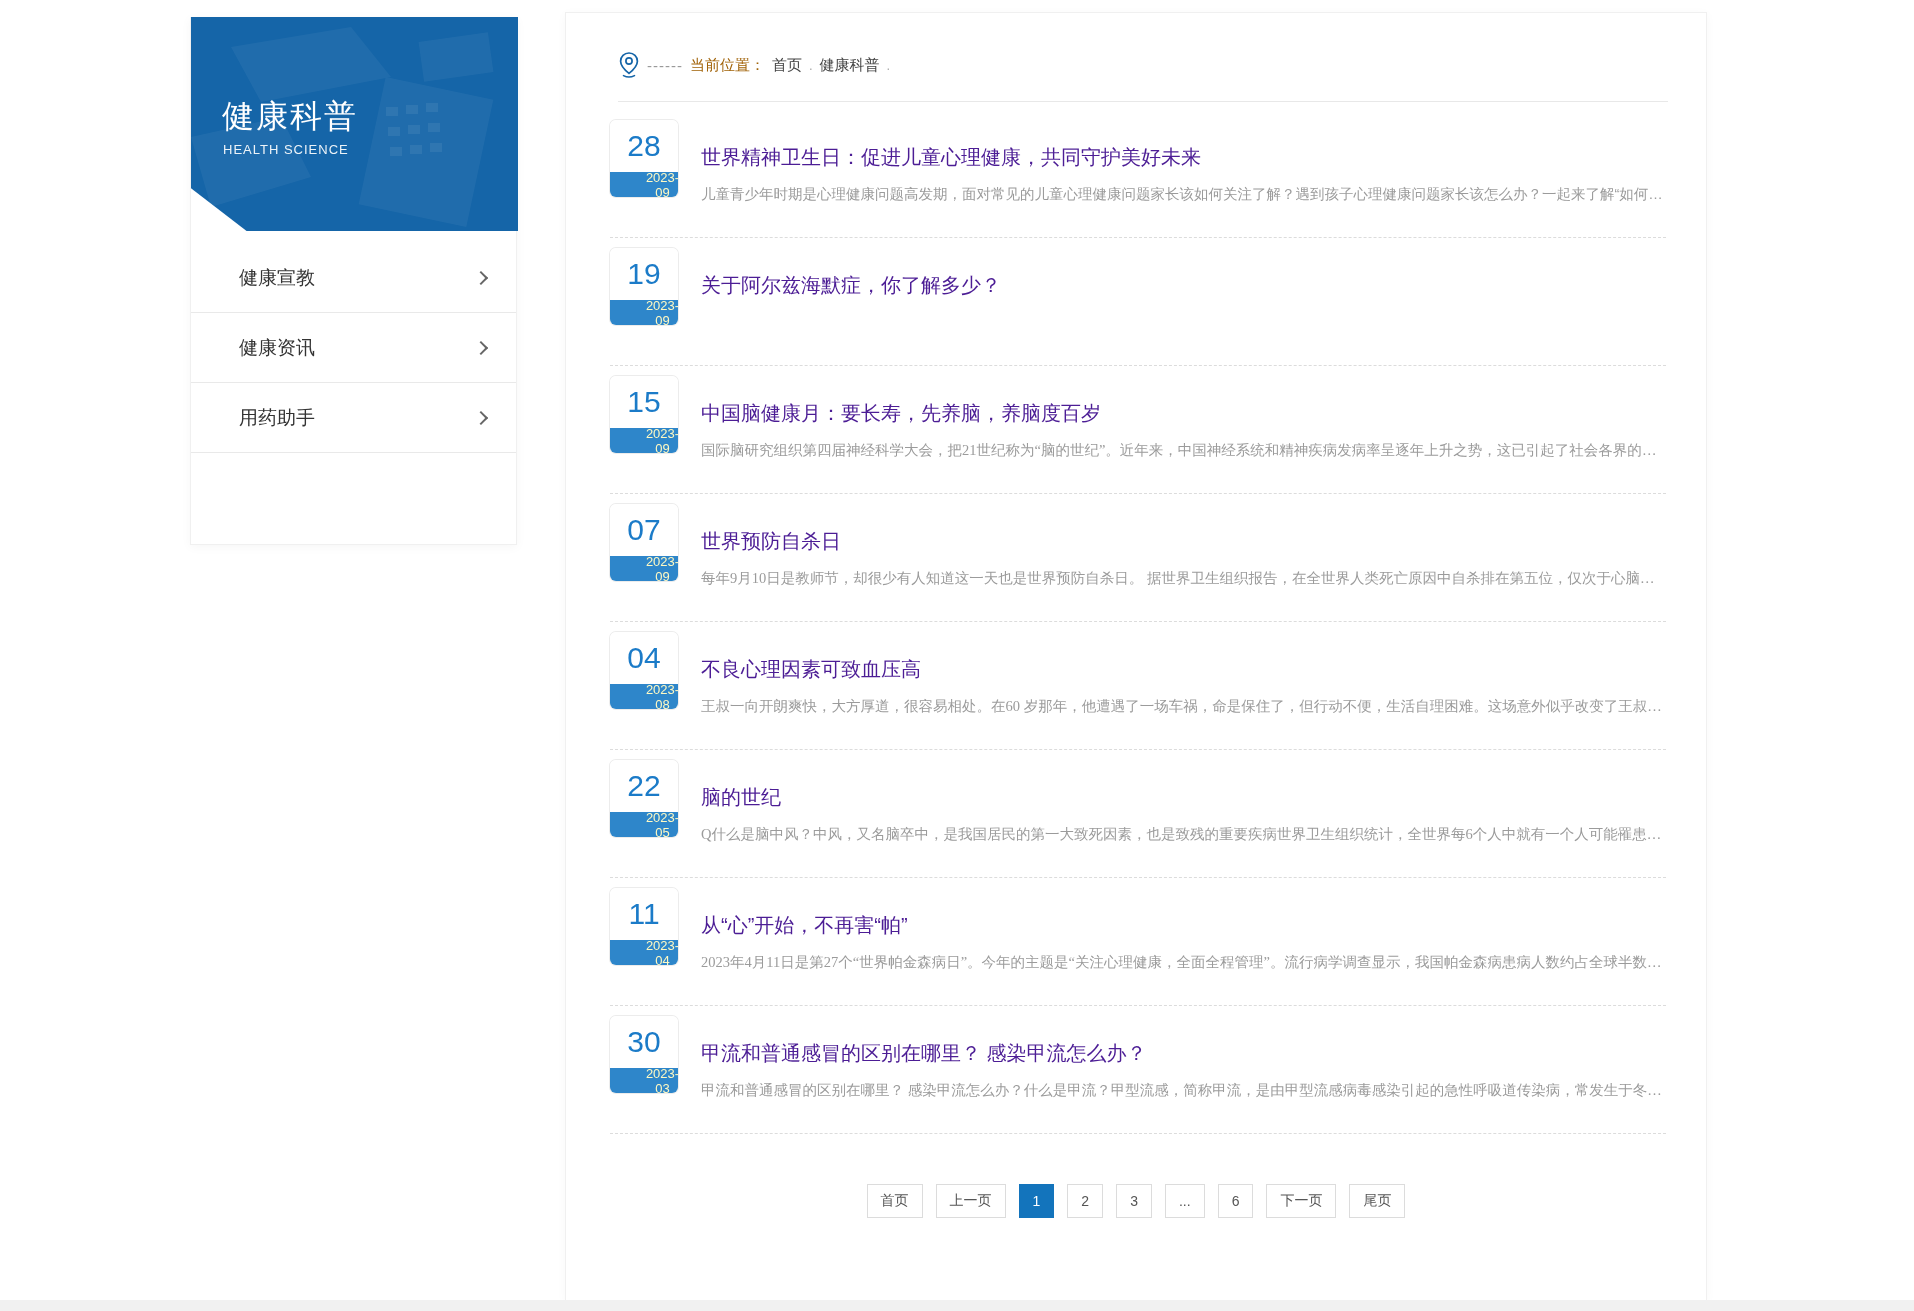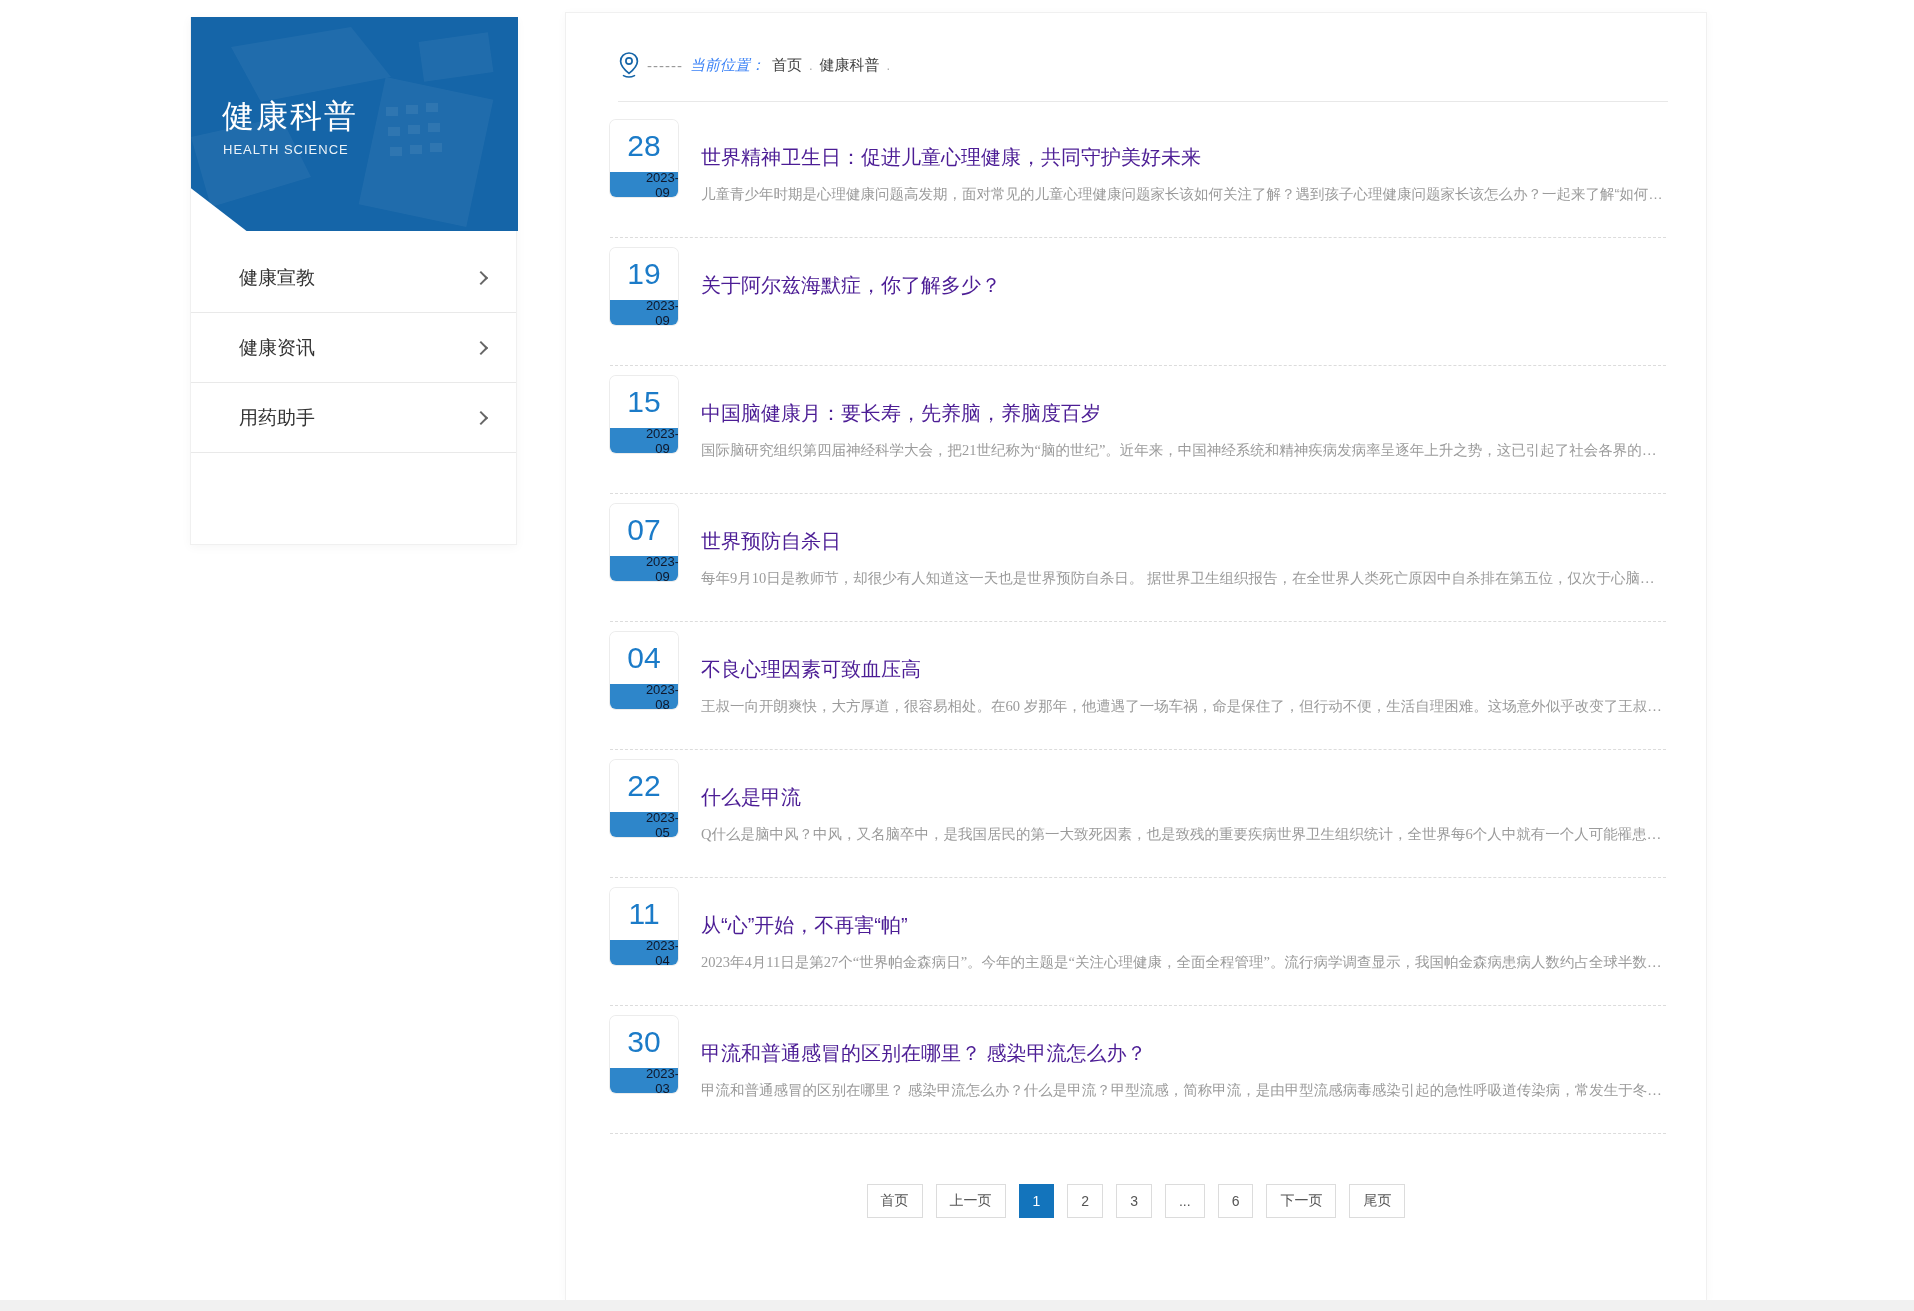--- a/index.html
+++ b/index.html
@@ -48,21 +48,21 @@
     position:absolute; left:565px; top:12px; width:1142px; height:1289px;
     background:#fff; border:1px solid #f0f0f0;
     box-shadow:0 2px 10px rgba(0,0,0,0.03);
   }
   .breadcrumb {
     display:flex; align-items:center; gap:7px;
     padding:36px 0 0 52px; font-size:15px; color:#666;
     height:68px;
   }
   .breadcrumb .dashes { color:#9a9a9a; letter-spacing:1px; }
-  .breadcrumb .crumb-label { color:#3b82f6;font-style:italic; }
+  .breadcrumb .crumb-label { color:#a16207; }
   .breadcrumb a { color:#444; text-decoration:none; cursor:pointer; }
   .breadcrumb .dot-sep { color:#aaa; font-size:13px; }
   .crumb-divider { border:none; border-top:1px solid #e8e8e8; margin:20px 38px 0 52px; }
 
   
   .article-list { list-style:none; margin:8px 40px 0 44px; }
   .article-item {
     position:relative; height:128px; padding:34px 0 0 91px;
     border-bottom:1px dashed #dcdcdc; cursor:pointer;
   }
@@ -70,21 +70,21 @@
     position:absolute; left:0; top:10px; width:68px; height:77px;
     border-radius:6px; overflow:hidden;
     box-shadow:0 0 0 1px #ececec;
     text-align:center;
   }
   .date-badge .day {
     height:52px; background:#fff; color:#1b7bc8; font-size:30px;
     display:flex; align-items:center; justify-content:center;
   }
   .date-badge .ym {
-    height:25px; background:#2e86ca; color:#0f172a; font-size:13px;
+    height:25px; background:#2e86ca; color:#fef9c3; font-size:13px;
     display:flex; align-items:center; justify-content:center;padding-left:37px;
   }
   .article-title {
     font-size:20px; color:#4c1d95; font-weight:400;
     white-space:nowrap; overflow:hidden; text-overflow:ellipsis;
   }
   .article-desc {
     margin-top:14px; font-size:14.5px; color:#9b9b9b;
     font-family:"Liberation Serif","DejaVu Serif",serif;
     white-space:nowrap; overflow:hidden; text-overflow:ellipsis;
@@ -214,21 +214,21 @@
       </div>
       <h3 class="article-title">不良心理因素可致血压高</h3>
       <p class="article-desc">王叔一向开朗爽快，大方厚道，很容易相处。在60 岁那年，他遭遇了一场车祸，命是保住了，但行动不便，生活自理困难。这场意外似乎改变了王叔的性…</p>
     </li>
 
     <li class="article-item">
       <div class="date-badge">
         <div class="day">22</div>
         <div class="ym">2023-05</div>
       </div>
-      <h3 class="article-title">什么是甲流</h3>
+      <h3 class="article-title">脑的世纪</h3>
       <p class="article-desc">Q什么是脑中风？中风，又名脑卒中，是我国居民的第一大致死因素，也是致残的重要疾病世界卫生组织统计，全世界每6个人中就有一个人可能罹患脑卒中…</p>
     </li>
 
     <li class="article-item">
       <div class="date-badge">
         <div class="day">11</div>
         <div class="ym">2023-04</div>
       </div>
       <h3 class="article-title">从“心”开始，不再害“帕”</h3>
       <p class="article-desc">2023年4月11日是第27个“世界帕金森病日”。今年的主题是“关注心理健康，全面全程管理”。流行病学调查显示，我国帕金森病患病人数约占全球半数…</p>

